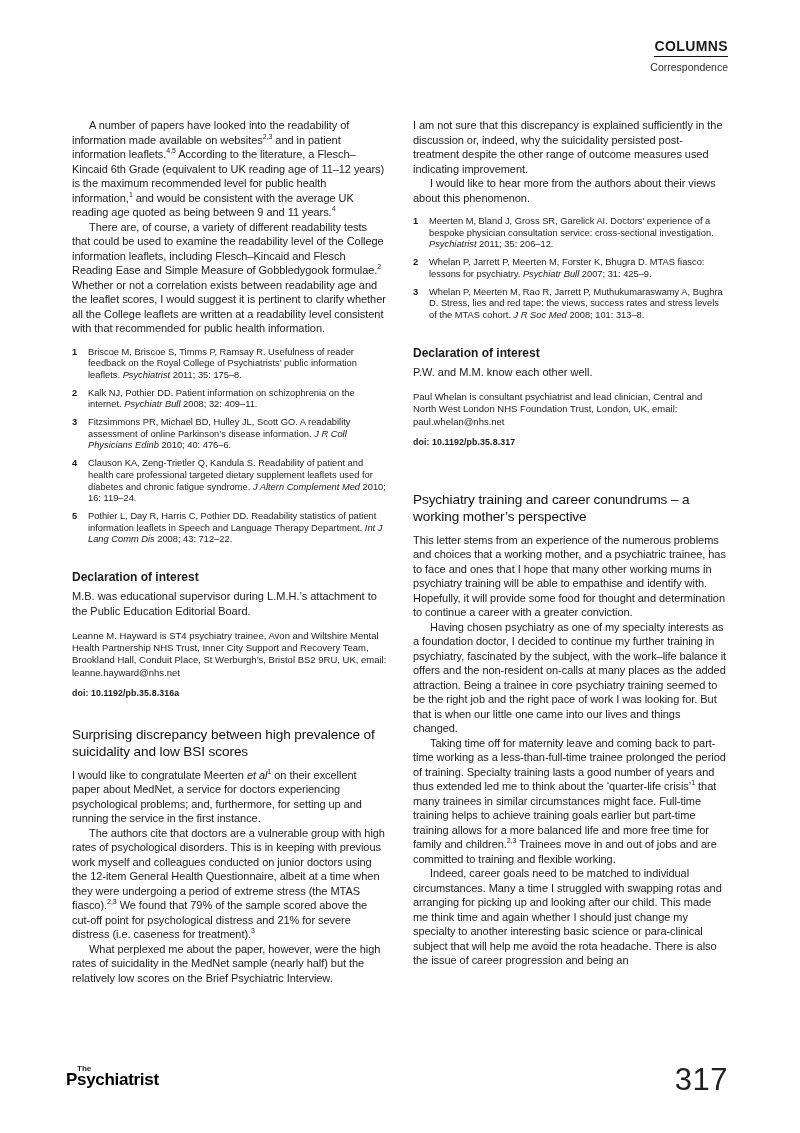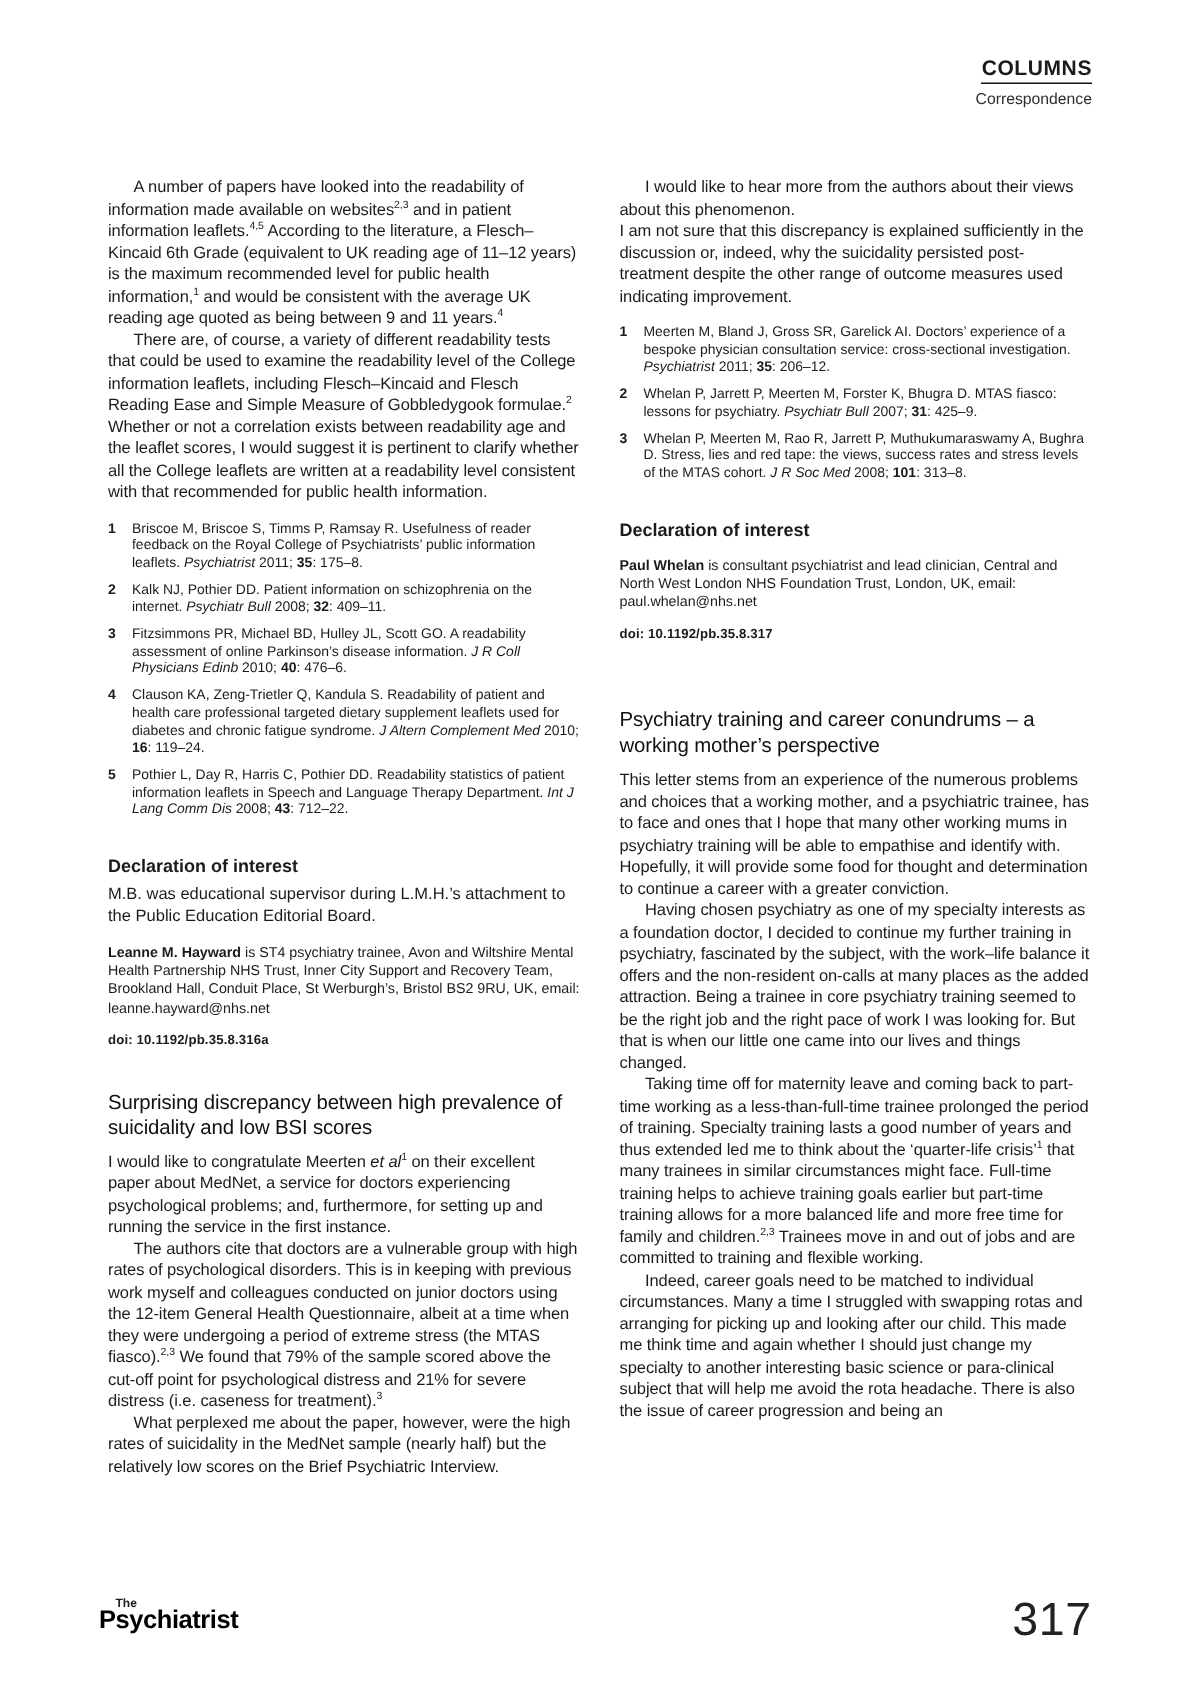--- a/index.html
+++ b/index.html
@@ -38,21 +38,21 @@
   .doi-line { font-size: 8.8px; font-weight: bold; margin: 9px 0 0 0; letter-spacing: 0.1px; }
 
   .letter-title {
     font-size: 13.6px; line-height: 17px; font-weight: normal;
     margin: 28px 0 8px 0; letter-spacing: -0.1px; color: #111;
   }
   .letter-title.gap-lg { margin-top: 44px; }
 
   sup { font-size: 7px; line-height: 0; vertical-align: super; }
   i { font-style: italic; }
-  b { font-weight: bold; }
+  b { font-weight: normal; }
 
   .page-footer { position: absolute; left: 66px; right: 72px; top: 1050px; height: 48px; }
   .logo { position: absolute; left: 0; bottom: 8px; }
   .logo-the { position: absolute; top: -6px; left: 11px; font-size: 8px; font-weight: bold; text-align: right; }
   .logo-name { font-size: 17px; font-weight: bold; letter-spacing: -0.3px; color: #000; }
   .page-number { position: absolute; right: 0; bottom: 0; font-size: 31px; font-weight: normal; color: #222; letter-spacing: 0.5px; }
 </style>
 </head>
 <body>
 
@@ -97,39 +97,40 @@
       <p class="author-note"><b>Leanne M. Hayward</b><span> is ST4 psychiatry trainee, Avon and Wiltshire Mental Health Partnership NHS Trust, Inner City Support and Recovery Team, Brookland Hall, Conduit Place, St Werburgh’s, Bristol BS2 9RU, UK, email: leanne.hayward@nhs.net</span></p>
       <p class="doi-line">doi: 10.1192/pb.35.8.316a</p>
 
       <h1 class="letter-title">Surprising discrepancy between high prevalence of suicidality and low BSI scores</h1>
       <p class="body-para"><span>I would like to congratulate Meerten </span><i>et al</i><sup>1</sup><span> on their excellent paper about MedNet, a service for doctors experiencing psychological problems; and, furthermore, for setting up and running the service in the first instance.</span></p>
       <p class="body-para indent"><span>The authors cite that doctors are a vulnerable group with high rates of psychological disorders. This is in keeping with previous work myself and colleagues conducted on junior doctors using the 12-item General Health Questionnaire, albeit at a time when they were undergoing a period of extreme stress (the MTAS fiasco).</span><sup>2,3</sup><span> We found that 79% of the sample scored above the cut-off point for psychological distress and 21% for severe distress (i.e. caseness for treatment).</span><sup>3</sup></p>
       <p class="body-para indent"><span>What perplexed me about the paper, however, were the high rates of suicidality in the MedNet sample (nearly half) but the relatively low scores on the Brief Psychiatric Interview.</span></p>
     </section>
 
     <section class="col">
+      <p class="body-para"><span>I am not sure that this discrepancy is explained sufficiently in the discussion or, indeed, why the suicidality persisted post-treatment despite the other range of outcome measures used indicating improvement.</span></p>
       <p class="body-para indent"><span>I would like to hear more from the authors about their views about this phenomenon.</span></p>
-      <p class="body-para"><span>I am not sure that this discrepancy is explained sufficiently in the discussion or, indeed, why the suicidality persisted post-treatment despite the other range of outcome measures used indicating improvement.</span></p>
 
       <ol class="refs">
         <li class="ref">
           <span class="ref-num">1</span>
           <span class="ref-text"><span>Meerten M, Bland J, Gross SR, Garelick AI. Doctors’ experience of a bespoke physician consultation service: cross-sectional investigation. </span><i>Psychiatrist</i><span> 2011; </span><b>35</b><span>: 206–12.</span></span>
         </li>
         <li class="ref">
           <span class="ref-num">2</span>
           <span class="ref-text"><span>Whelan P, Jarrett P, Meerten M, Forster K, Bhugra D. MTAS fiasco: lessons for psychiatry. </span><i>Psychiatr Bull</i><span> 2007; </span><b>31</b><span>: 425–9.</span></span>
         </li>
         <li class="ref">
           <span class="ref-num">3</span>
           <span class="ref-text"><span>Whelan P, Meerten M, Rao R, Jarrett P, Muthukumaraswamy A, Bughra D. Stress, lies and red tape: the views, success rates and stress levels of the MTAS cohort. </span><i>J R Soc Med</i><span> 2008; </span><b>101</b><span>: 313–8.</span></span>
         </li>
       </ol>
 
       <h2 class="decl-heading">Declaration of interest</h2>
+      <p class="decl-text">P.W. and M.M. know each other well.</p>
       <p class="author-note"><b>Paul Whelan</b><span> is consultant psychiatrist and lead clinician, Central and North West London NHS Foundation Trust, London, UK, email: paul.whelan@nhs.net</span></p>
       <p class="doi-line">doi: 10.1192/pb.35.8.317</p>
 
       <h1 class="letter-title gap-lg">Psychiatry training and career conundrums – a working mother’s perspective</h1>
       <p class="body-para"><span>This letter stems from an experience of the numerous problems and choices that a working mother, and a psychiatric trainee, has to face and ones that I hope that many other working mums in psychiatry training will be able to empathise and identify with. Hopefully, it will provide some food for thought and determination to continue a career with a greater conviction.</span></p>
       <p class="body-para indent"><span>Having chosen psychiatry as one of my specialty interests as a foundation doctor, I decided to continue my further training in psychiatry, fascinated by the subject, with the work–life balance it offers and the non-resident on-calls at many places as the added attraction. Being a trainee in core psychiatry training seemed to be the right job and the right pace of work I was looking for. But that is when our little one came into our lives and things changed.</span></p>
       <p class="body-para indent"><span>Taking time off for maternity leave and coming back to part-time working as a less-than-full-time trainee prolonged the period of training. Specialty training lasts a good number of years and thus extended led me to think about the ‘quarter-life crisis’</span><sup>1</sup><span> that many trainees in similar circumstances might face. Full-time training helps to achieve training goals earlier but part-time training allows for a more balanced life and more free time for family and children.</span><sup>2,3</sup><span> Trainees move in and out of jobs and are committed to training and flexible working.</span></p>
       <p class="body-para indent"><span>Indeed, career goals need to be matched to individual circumstances. Many a time I struggled with swapping rotas and arranging for picking up and looking after our child. This made me think time and again whether I should just change my specialty to another interesting basic science or para-clinical subject that will help me avoid the rota headache. There is also the issue of career progression and being an</span></p>
     </section>
 

